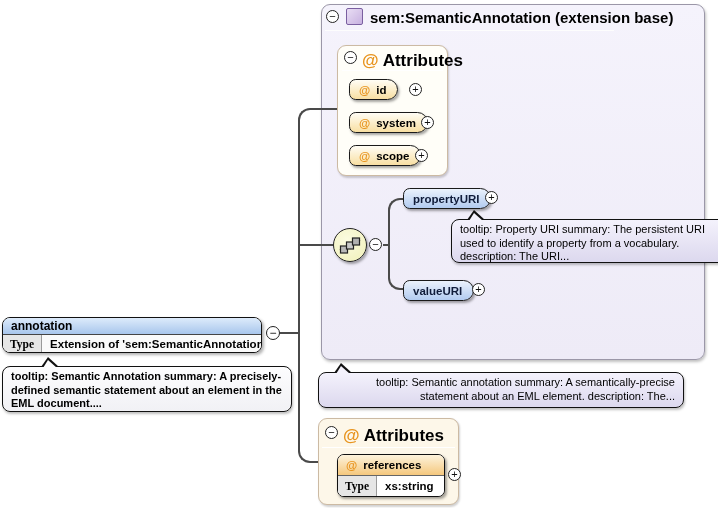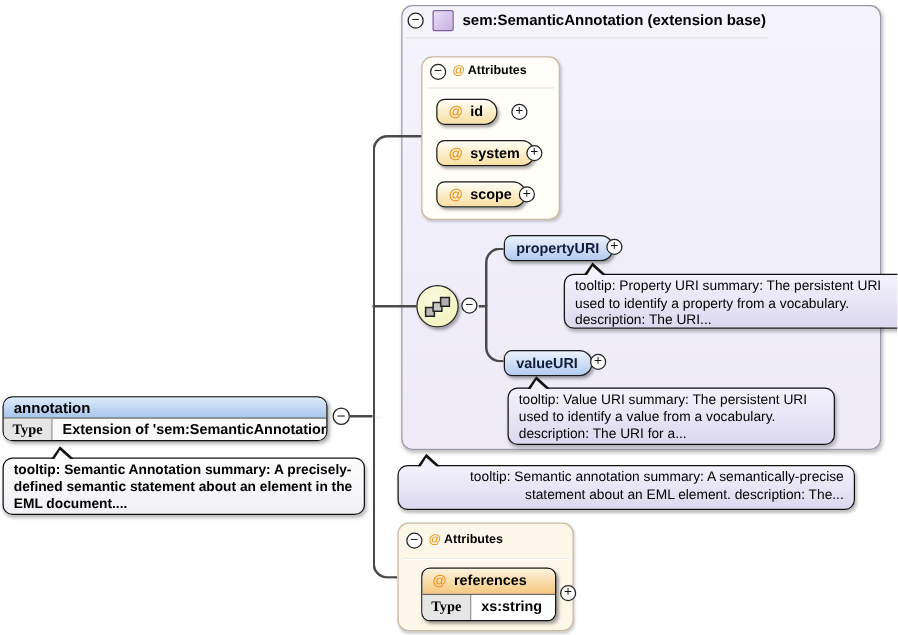--- a/index.html
+++ b/index.html
@@ -10,42 +10,42 @@
     background:#fff;
   }
   
   .panel {
     position:absolute; left:321px; top:4px; width:384px; height:356px;
     background:linear-gradient(#f5f3fc,#eeebf7);
     border:1px solid #9b97a8; border-radius:9px;
     box-shadow:1px 2px 3px rgba(0,0,0,.25);
     z-index:0;
   }
-  .panel-title { position:absolute; left:370px; top:9px; font-size:12px; font-weight:bold; z-index:2; }
+  .panel-title { position:absolute; left:370px; top:9px; font-size:15px; font-weight:bold; z-index:2; }
   .panel-divider { position:absolute; left:325px; top:30px; width:289px; height:1px;
     background:#a9a9b2; border-bottom:1px solid #fdfdfd; z-index:2; }
   .type-icon {
     position:absolute; left:346px; top:8px; width:17px; height:17px;
     background:linear-gradient(135deg,#e9def4,#c7b1e0);
     border:1px solid #7a5fa0; border-radius:2px; z-index:2;
   }
   
   .circ {
     position:absolute; width:14px; height:14px; border:1.4px solid #222; border-radius:50%;
     background:#fff; display:flex; align-items:center; justify-content:center;
     font-size:12px; line-height:1; z-index:4; color:#111;
   }
   .circ.small { width:13px; height:13px; font-size:11px; }
   
   .attr-box {
     position:absolute; background:#fffef8; border:1px solid #ccbaa3; border-radius:9px;
     box-shadow:1px 1.5px 2px rgba(0,0,0,.18); z-index:2;
   }
   .attr-box.cream { background:#fdf7e9; }
-  .group-head { position:absolute; font-size:10px; font-weight:bold; z-index:3; }
+  .group-head { position:absolute; font-size:17px; font-weight:bold; z-index:3; }
   .at { color:#e8941e; font-weight:bold; }
   .group-divider { position:absolute; height:1px; background:#b5b5b5; border-bottom:1px solid #fff; z-index:3; }
   
   .pill {
     position:absolute; height:21px; display:flex; align-items:center; gap:6px;
     padding:0 11px 0 9px; font-size:11.5px; font-weight:bold;
     border:1.4px solid #1a1a1a; border-radius:9px 14px 14px 9px;
     box-shadow:1.5px 2px 2.5px rgba(0,0,0,.35); z-index:3; white-space:nowrap;
   }
   .pill.attr { background:linear-gradient(#fffdf5,#f8dfa2); }
@@ -167,21 +167,20 @@
   <div class="pill elem" style="left:403px; top:188px;">
     <span>propertyURI</span>
   </div>
   <div class="circ small" style="left:485px; top:191px;">+</div>
   <div class="tip p16" style="left:403px; top:219px; width:285px; height:44px;margin-left:48px;">tooltip: Property URI summary: The persistent URI used to identify a property from a vocabulary. description: The URI...</div>
 
   <div class="pill elem" style="left:403px; top:280px;">
     <span>valueURI</span>
   </div>
   <div class="circ small" style="left:472px; top:283px;">+</div>
-  <div class="tip p16" style="left:406px; top:310px; width:262px; height:46px;">tooltip: Value URI summary: The persistent URI used to identify a value from a vocabulary. description: The URI for a...</div>
 
   <div class="tip p16" style="left:318px; top:372px; width:366px; height:36px;text-align:right;">tooltip: Semantic annotation summary: A semantically-precise statement about an EML element. description: The...</div>
 
   <div class="elem-box" style="left:2px; top:317px; width:260px; height:36px;">
     <div class="row1">
       <span>annotation</span>
     </div>
     <div class="row2">
       <span class="tcell">Type</span>
       <span class="vcell">Extension of 'sem:SemanticAnnotation'</span>

